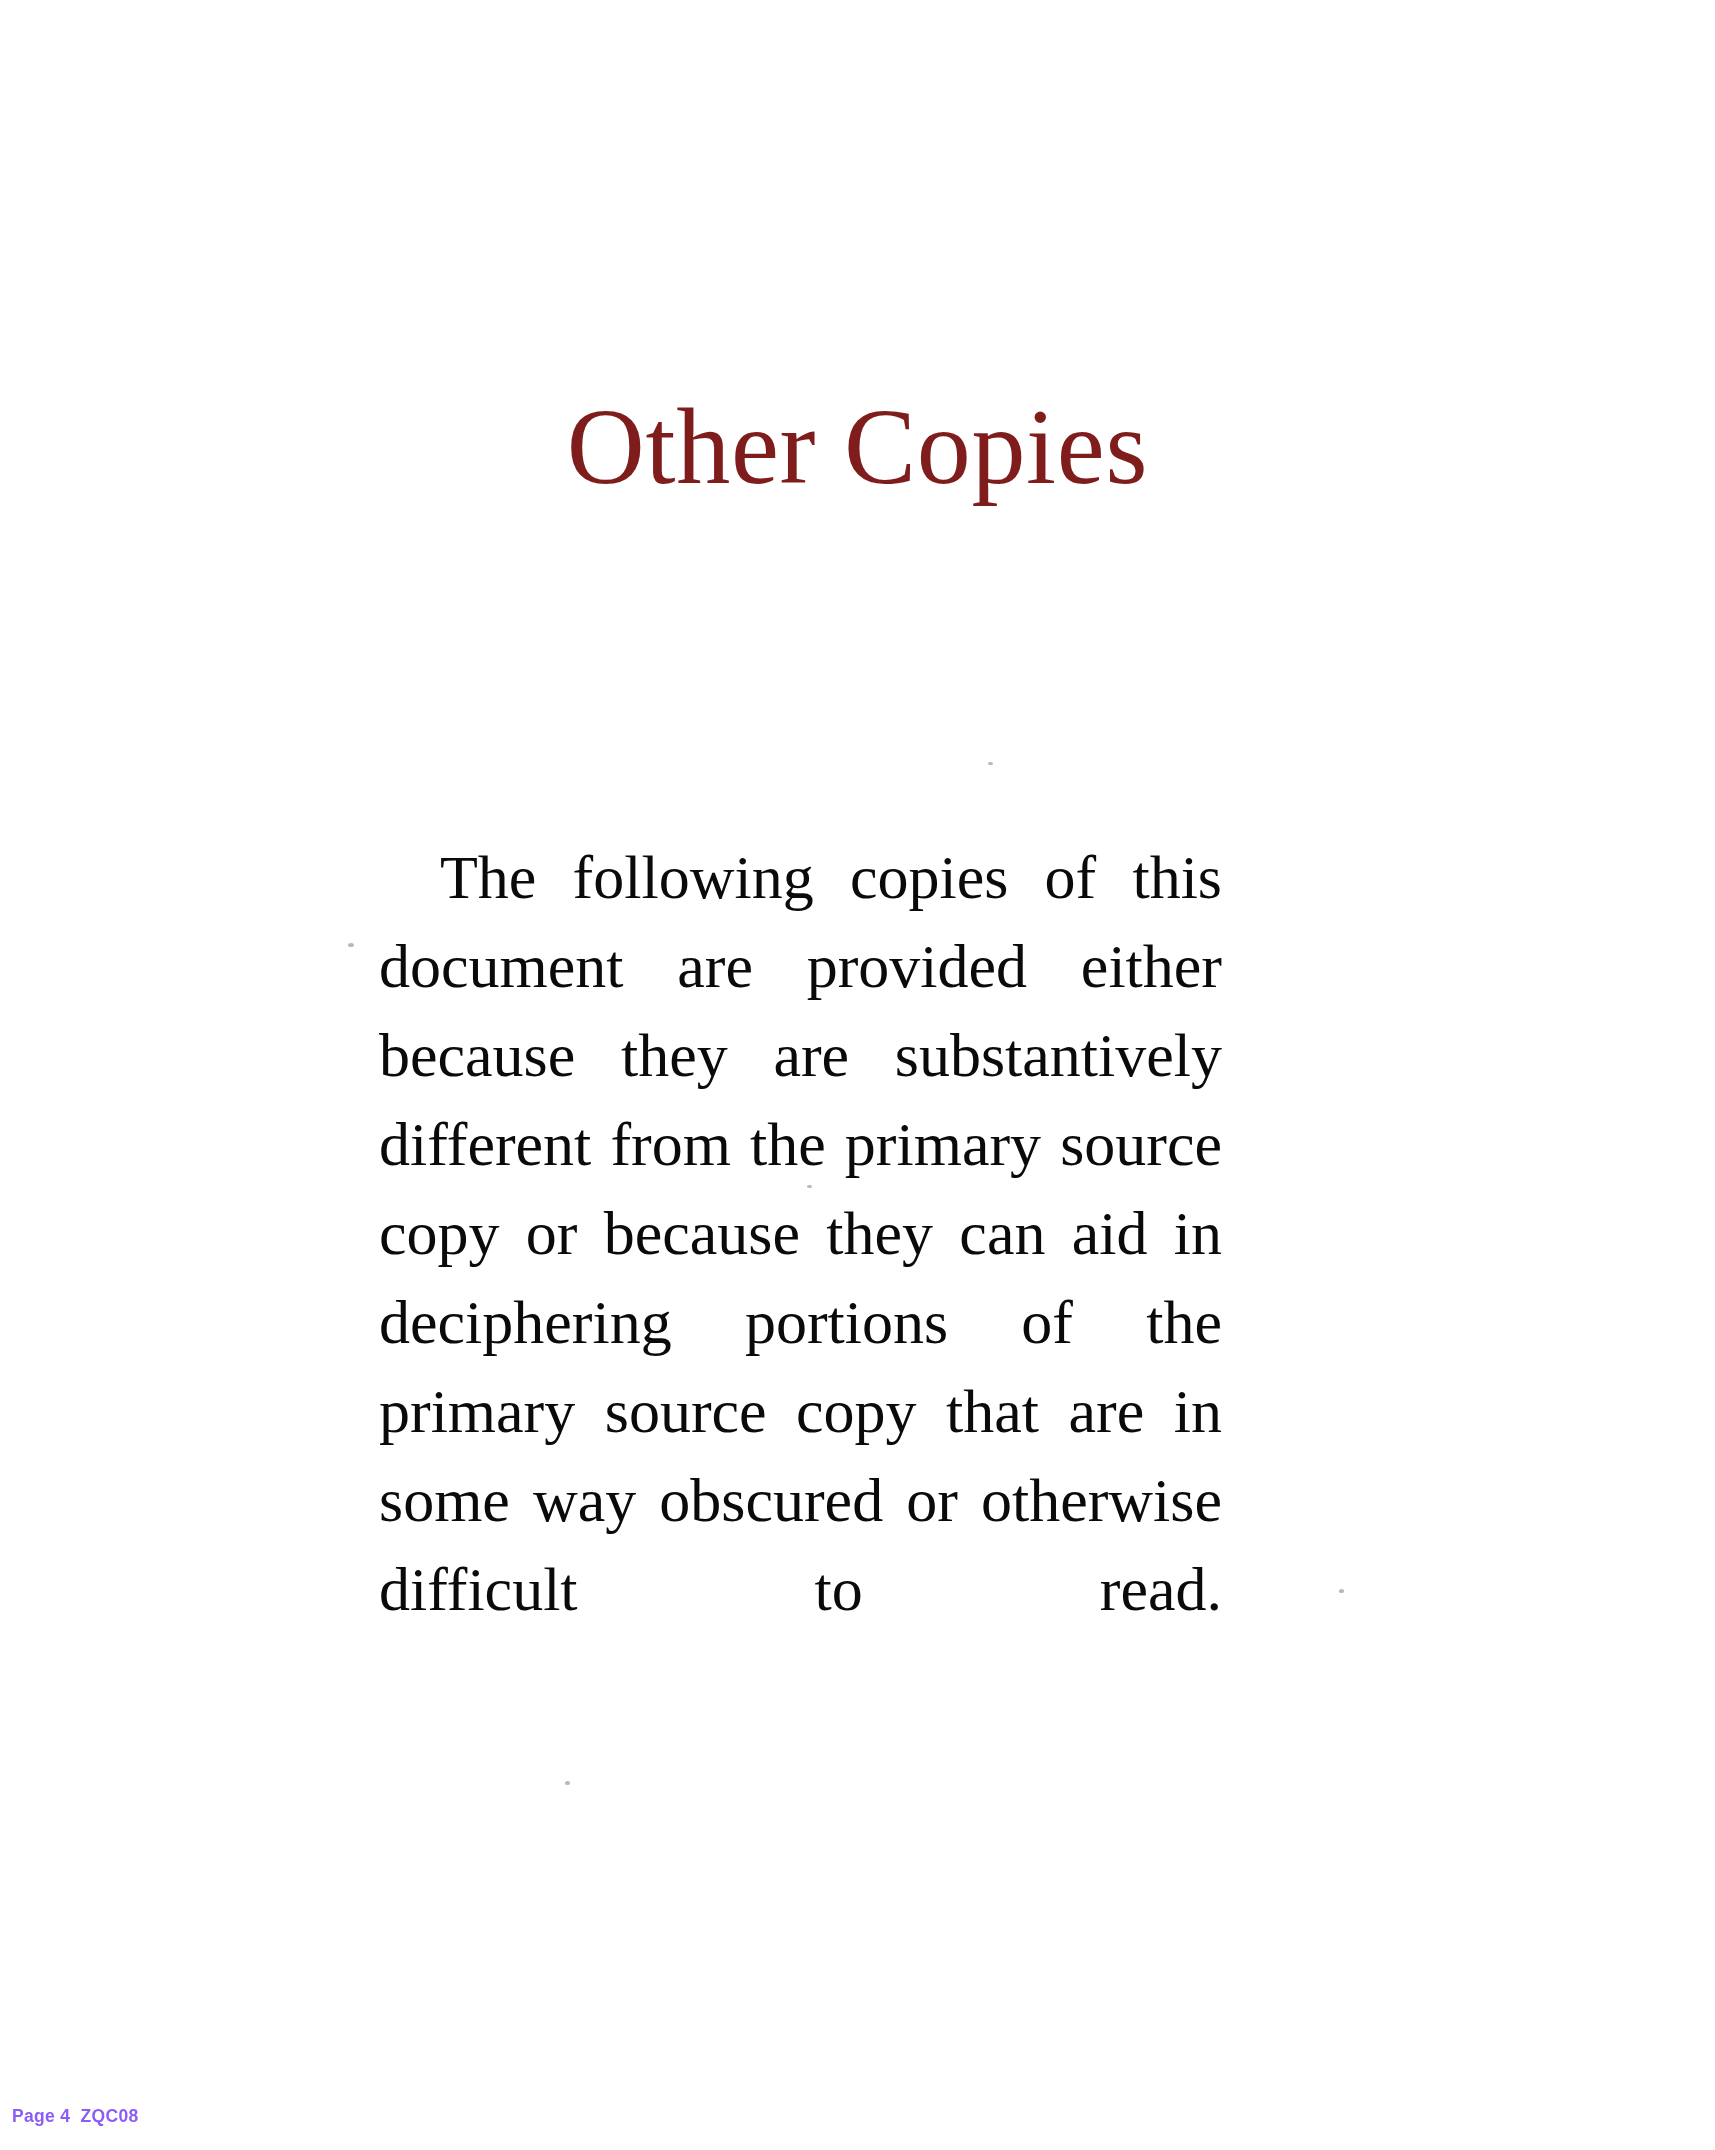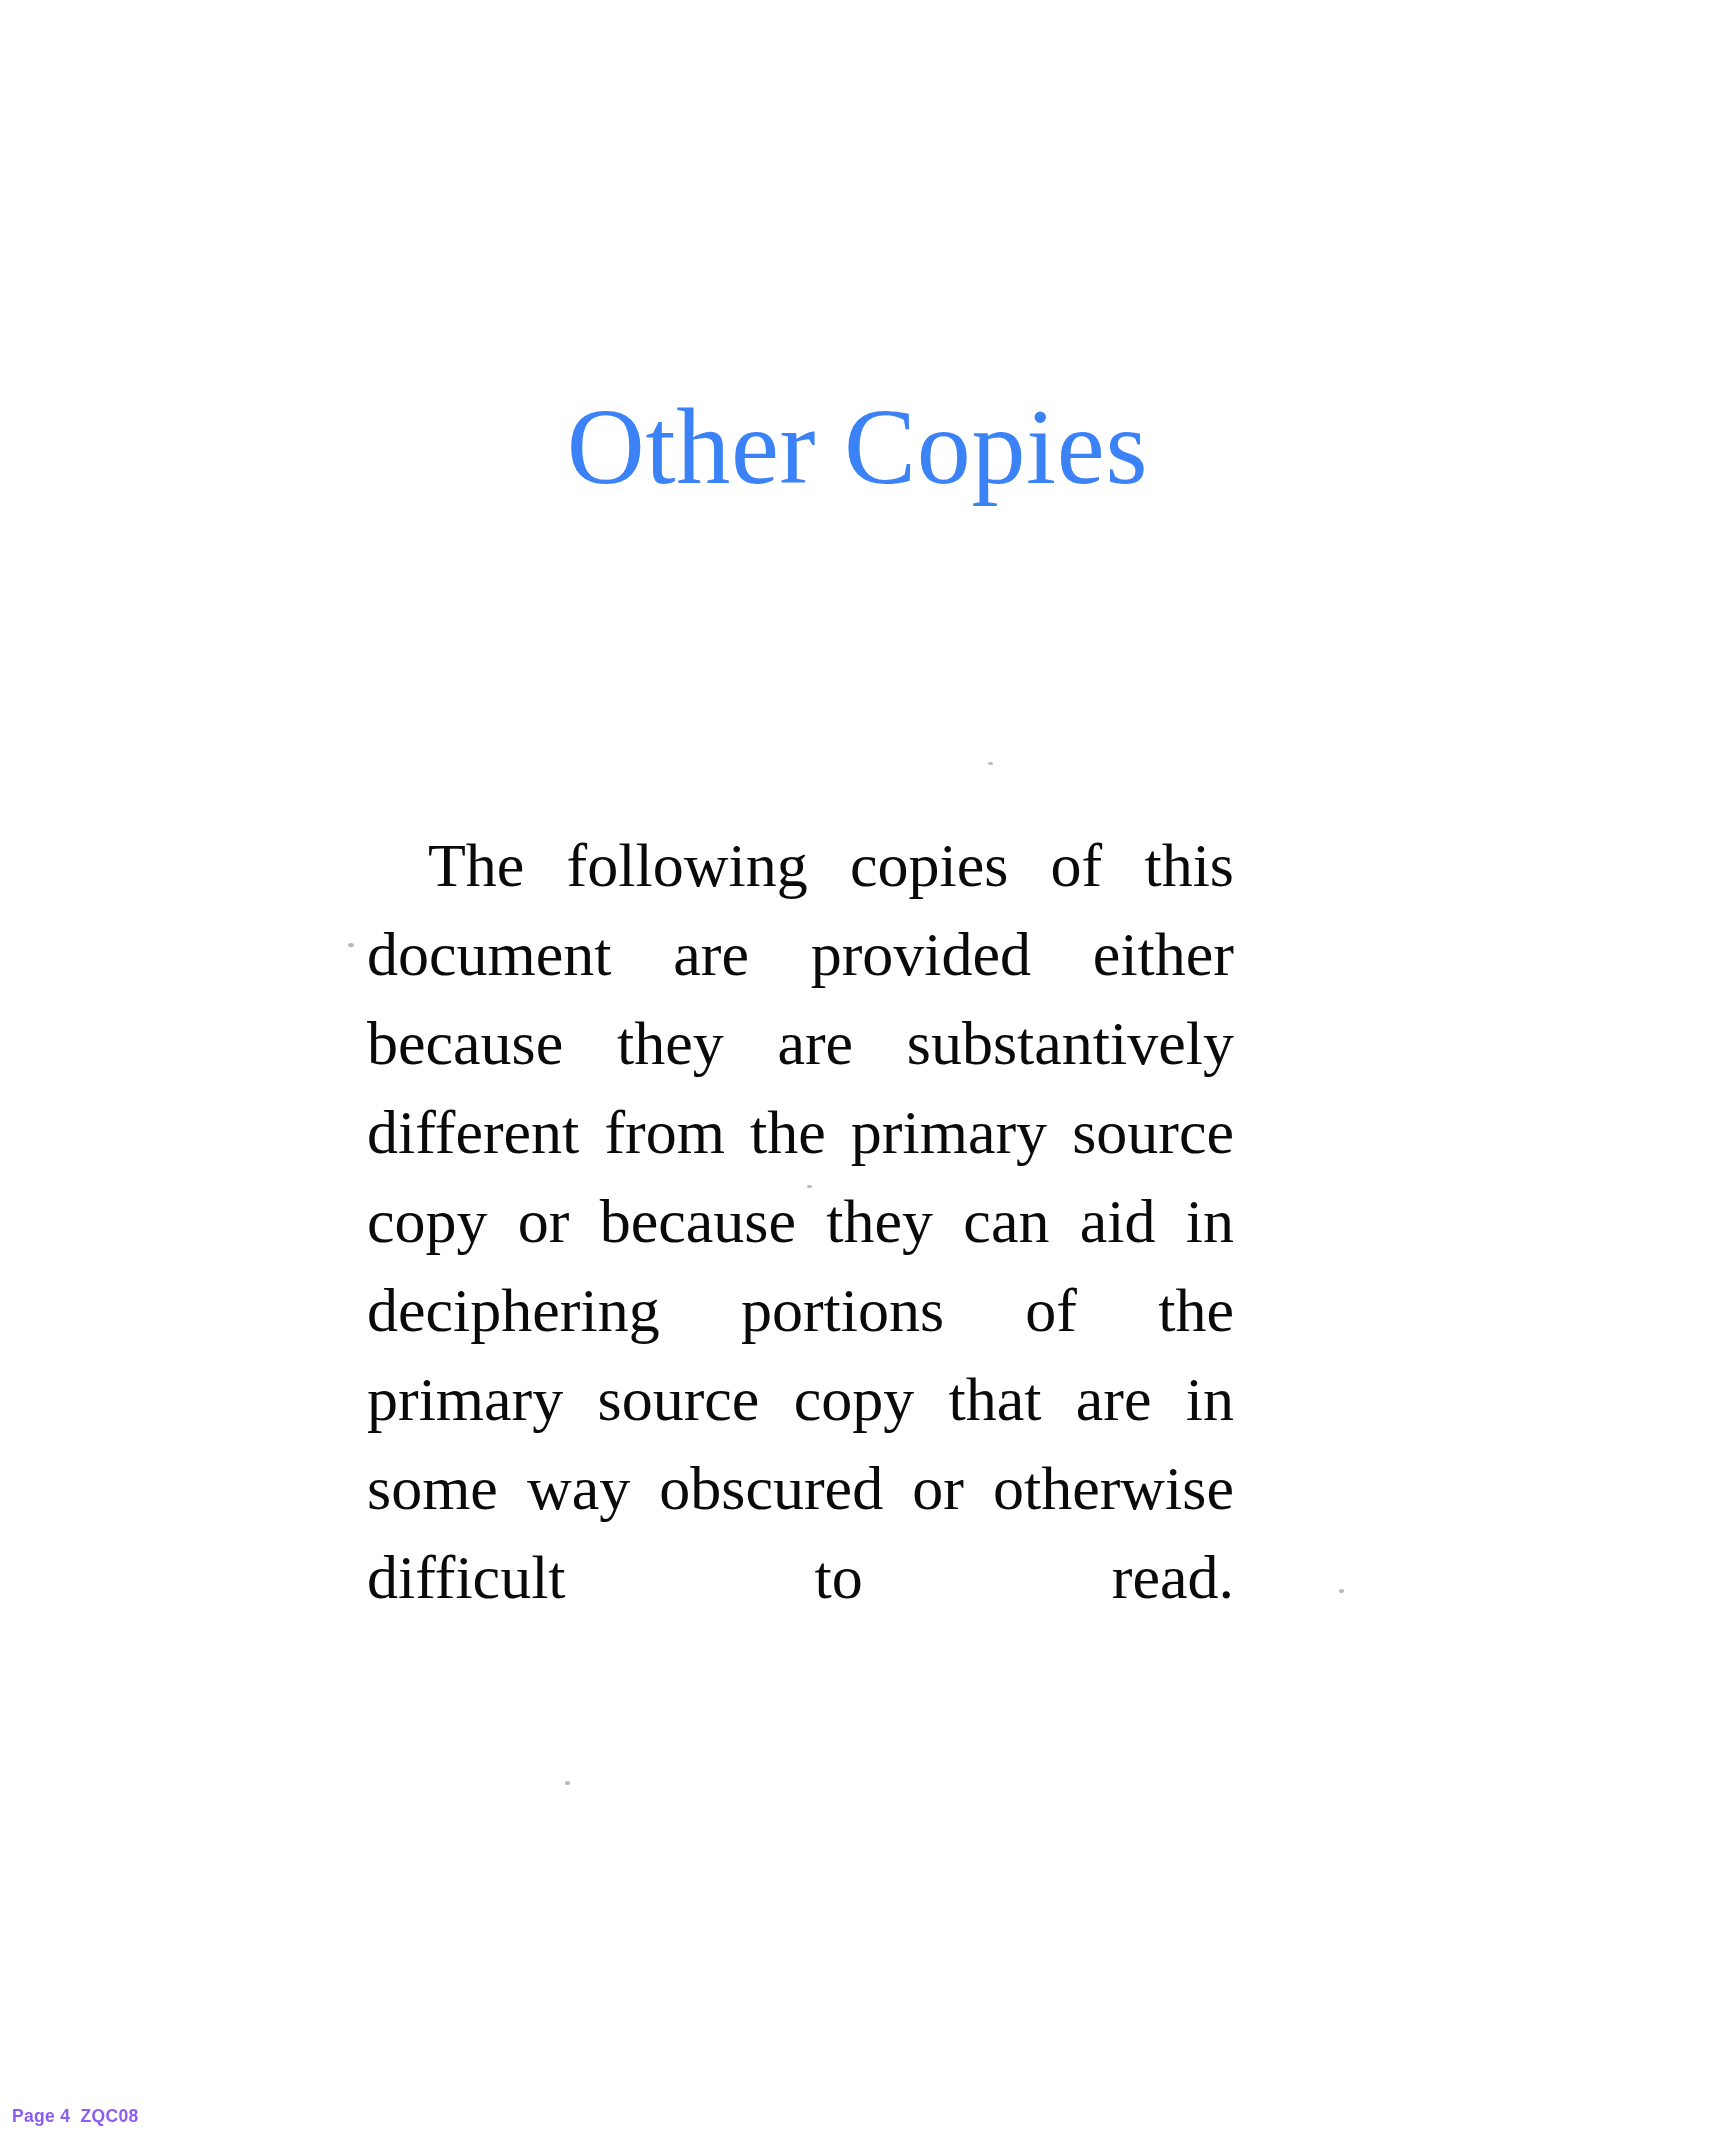--- a/index.html
+++ b/index.html
@@ -27,39 +27,39 @@
     position: absolute;
     top: 316px;
     left: 0;
     width: 1715px;
     text-align: center;
     font-family: "Liberation Serif", serif;
     font-size: 108px;
     font-weight: 400;
     letter-spacing: 0.7px;
     line-height: 1.1;
-    color: #3b82f6;
+    color: #7f1d1d;
   }
 
   
   .body-block {
     position: absolute;
     top: 817px;
     left: 363px;
     width: 875px;
   }
 
   .body-paragraph {
     font-family: "Liberation Serif", serif;
     font-size: 62px;
     line-height: 89px;
     text-align: justify;
     text-indent: 61px;
     color: #0a0a0a;
-    margin: 4px;
+    margin: 16px;
     hyphens: none;
   }
   .body-paragraph::after {
     content: "";
     display: inline-block;
     width: 100%;
   }
 
   
   .page-footer {

